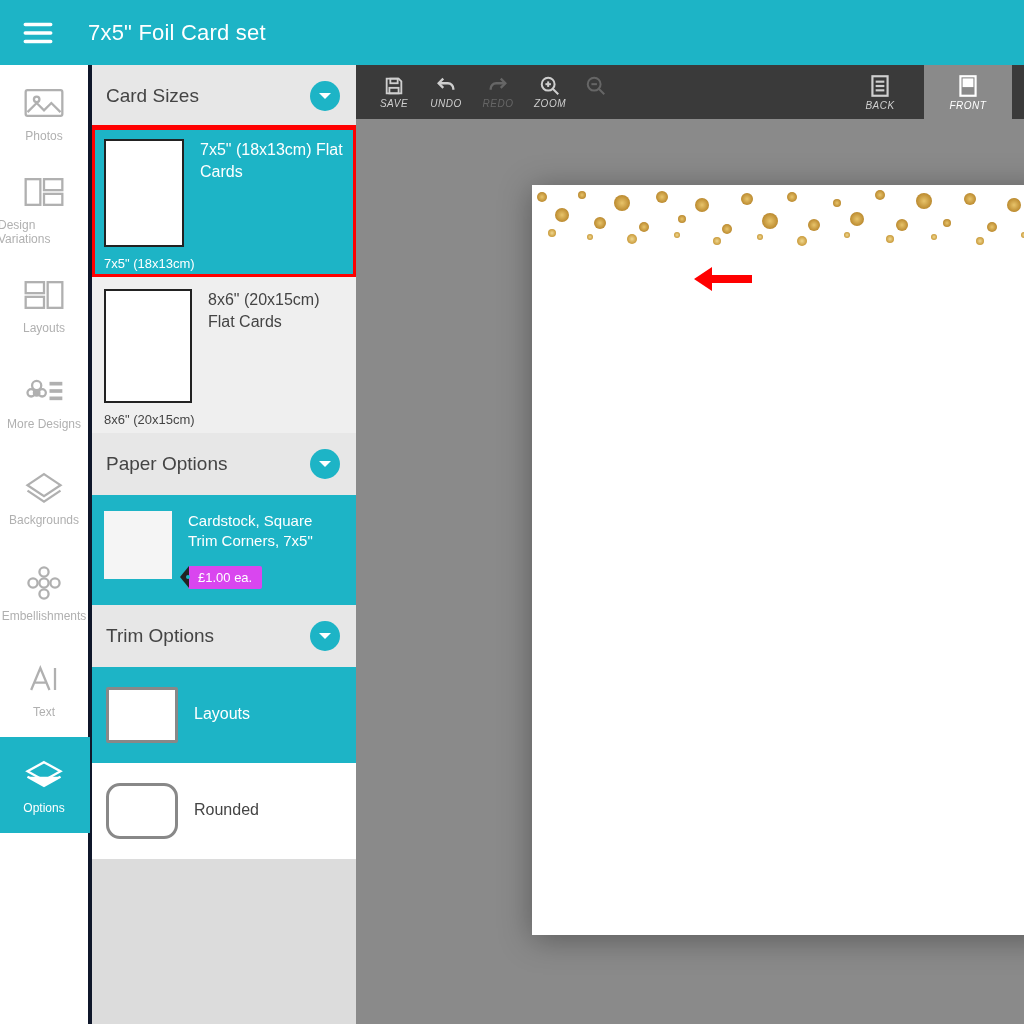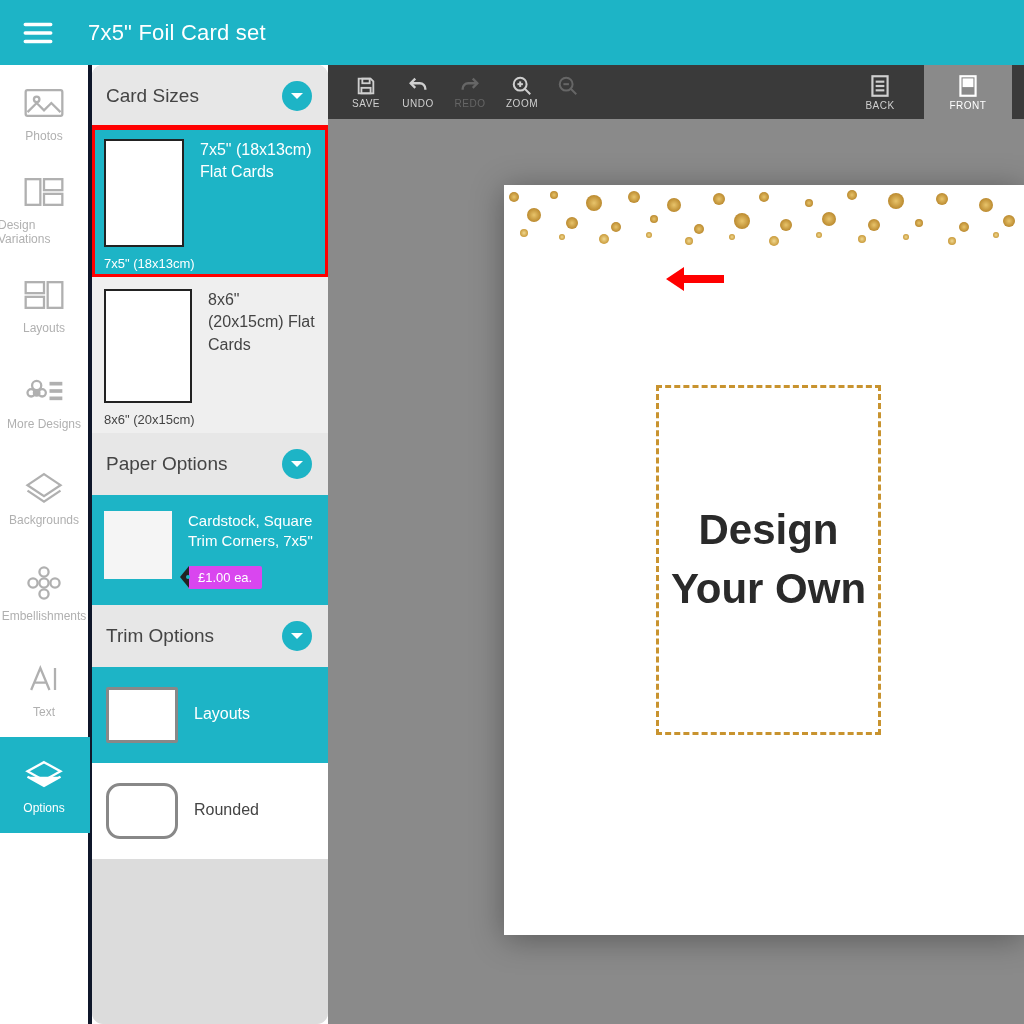--- a/index.html
+++ b/index.html
@@ -39,22 +39,22 @@
     width: 92px; height: 96px; display: flex; flex-direction: column;
     align-items: center; justify-content: center; gap: 6px;
     color: #b0b0b0; cursor: pointer;
   }
   .iconbar-item.active { background: var(--teal); color: #fff; }
   .iconbar-item span.label { font-size: 12px; }
   .iconbar-item svg { width: 44px; height: 40px; }
   .iconbar-item.active svg { stroke: #fff; fill: #fff; }
   
   .options-panel {
-    width: 236px; background: var(--gray-bg); overflow: hidden;
-    display: flex; flex-direction: column; border-radius: 11px;
+    width: 264px; background: var(--gray-bg); overflow: hidden;
+    display: flex; flex-direction: column;
   }
   .section-header {
     background: #e7e7e7; height: 62px; display: flex; align-items: center;
     justify-content: space-between; padding: 0 16px 0 14px; color: #444;
     font-size: 19px; font-weight: 500;
   }
   .chevron-btn {
     width: 30px; height: 30px; border-radius: 50%; background: var(--teal);
     display: flex; align-items: center; justify-content: center;
   }
@@ -99,21 +99,21 @@
     flex: 1; background: #8a8a8a; display: flex; flex-direction: column;
     position: relative;
   }
   .toolbar {
     height: 54px; background: var(--dark); display: flex; align-items: center;
     padding: 0 12px; gap: 0;
   }
   .tool-btn, .tab-btn {
     display: flex; flex-direction: column; align-items: center; justify-content: center;
     color: #cfcfcf; height: 54px; gap: 1px;
-    font-size: 10px; letter-spacing: .5px; cursor: pointer;
+    font-size: 10px; letter-spacing: .5px; cursor: pointer; font-style: italic;
   }
   .tool-btn { width: 52px; }
   .tool-btn.disabled { color: #666; }
   .tool-btn svg { width: 24px; height: 22px; }
   .toolbar-spacer { flex: 1; }
   .tab-btn { width: 88px; }
   .tab-btn.active { background: #8a8a8a; color: #fff; }
   .tab-btn svg { width: 26px; height: 26px; }
   .card-canvas {
     position: absolute; left: 176px; top: 120px; width: 520px; height: 750px;
@@ -380,22 +380,19 @@
             <circle cx="185" cy="56" r="4"></circle>
             <circle cx="228" cy="52" r="3"></circle>
             <circle cx="270" cy="56" r="5"></circle>
             <circle cx="315" cy="50" r="3"></circle>
             <circle cx="358" cy="54" r="4"></circle>
             <circle cx="402" cy="52" r="3"></circle>
             <circle cx="448" cy="56" r="4"></circle>
             <circle cx="492" cy="50" r="3"></circle>
         </g>
       </svg>
-      <div class="dash-region">
-        <div class="text">Design Your Own</div>
-      </div>
     </div>
 
     <svg class="red-arrow" viewBox="0 0 60 28">
       <path d="M60 10 H20 V2 L2 14 L20 26 V18 H60 Z" fill="#ff0000"></path>
     </svg>
   </div>
 </div>
 
 </body></html>

